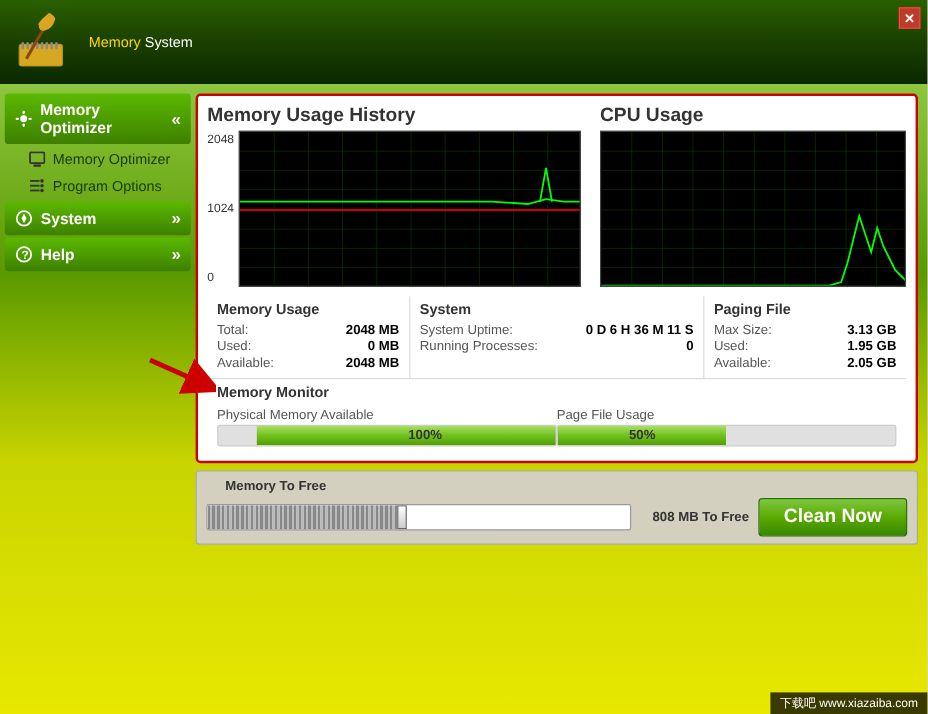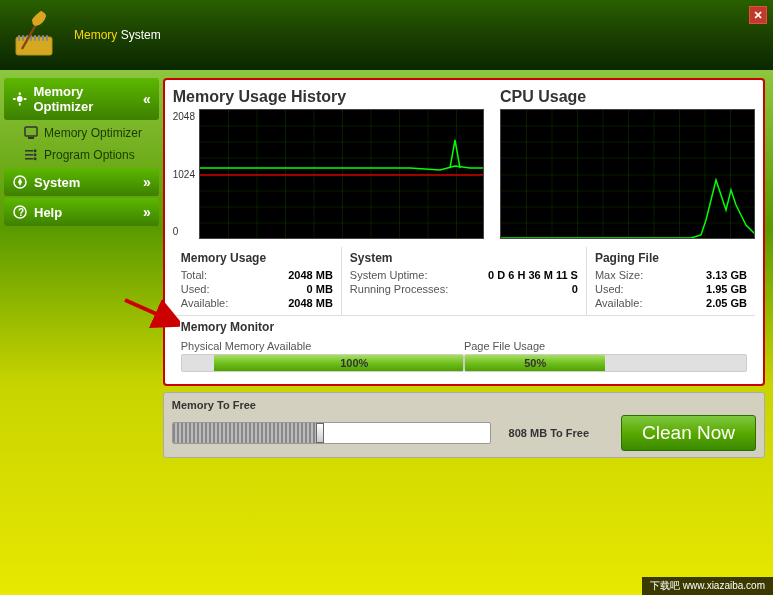--- a/index.html
+++ b/index.html
@@ -220,27 +220,26 @@
       width: 8px;
       height: 100%;
       background: linear-gradient(180deg, #fff 0%, #ccc 100%);
       border: 1px solid #666;
       cursor: pointer;
     }
     .clean-btn {
       background: linear-gradient(180deg, #7dc840 0%, #5aaa00 50%, #3a8800 100%);
       border: 1px solid #2a7000;
       color: white;
-      font-size: 19px;
-      font-weight: normal;
+      font-size: 16px;
+      font-weight: bold;
       padding: 6px 20px;
       border-radius: 3px;
       cursor: pointer;
       white-space: nowrap;
-      margin-left: 24px;
     }
     .chevron-down {
       font-size: 14px;
       color: white;
     }
     .y-axis-labels {
       display: flex;
       flex-direction: column;
       justify-content: space-between;
       height: 130px;
@@ -501,21 +500,21 @@
                 <div class="monitor-bar-fill" style="width:50%;">
                   <span>50%</span>
                 </div>
               </div>
             </div>
           </div>
         </div>
       </div>
 
       <div style="background:#d4d0c0;border:1px solid #aaa;border-radius:3px;padding:6px 8px;margin-right:0;">
-        <div style="font-size:11px;font-weight:bold;color:#333;margin-bottom:4px;">Memory To Free</div>
+        <div style="font-size:11px;font-weight:bold;color:#333;margin-bottom:4px;margin-left:16px;">Memory To Free</div>
         <div style="display:flex;align-items:center;gap:8px;">
           <div style="flex:1;position:relative;">
             <div class="slider-track">
               <div class="slider-pattern"></div>
               <div class="slider-thumb"></div>
             </div>
           </div>
           <span style="font-size:11px;color:#333;white-space:nowrap;min-width:90px;text-align:right;font-weight:bold;">808 MB To Free</span>
           <button class="clean-btn">Clean Now</button>
         </div>

